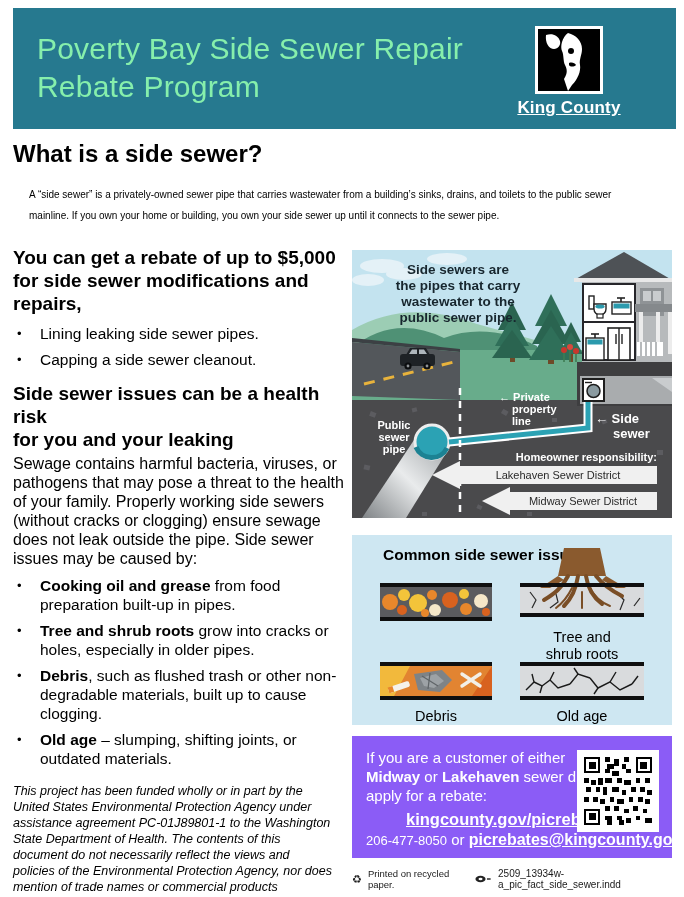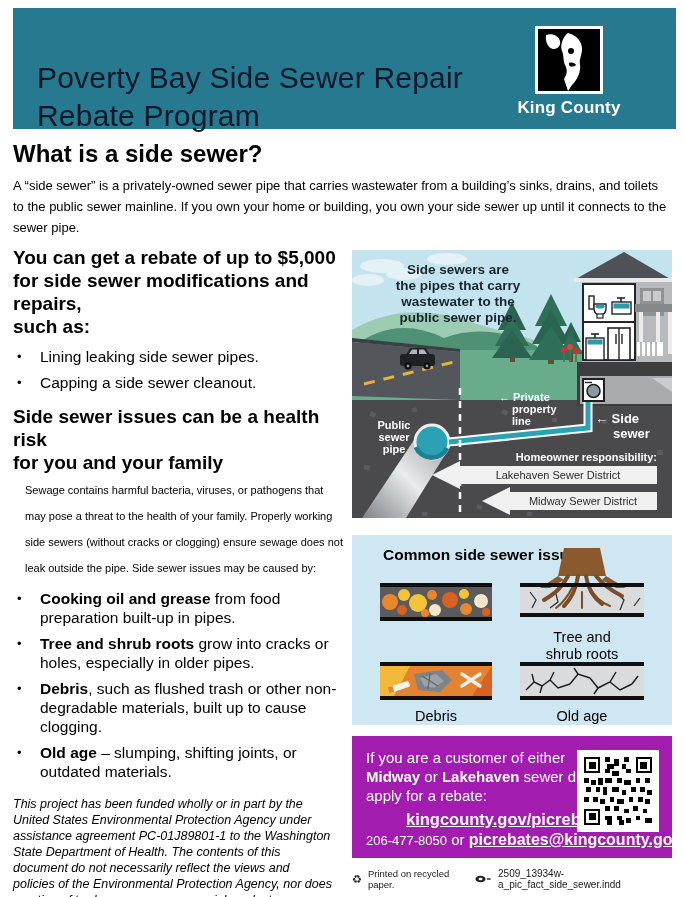--- a/index.html
+++ b/index.html
@@ -4,51 +4,51 @@
 <style>
   html,body{margin:0;padding:0;}
   body{
     width:684px;height:897px;background:#fff;position:relative;overflow:hidden;
     font-family:"Liberation Sans", sans-serif;color:#000;
     -webkit-font-smoothing:antialiased;
   }
 
   
   .banner{position:absolute;left:13px;top:8px;width:663px;height:121px;background:#26798F;}
-  .banner-title{position:absolute;left:24px;top:22px;color:#0f172a;font-size:30px;font-weight:400;line-height:38px;letter-spacing:.2px;margin-top:29px;}
+  .banner-title{position:absolute;left:24px;top:22px;color:#86efac;font-size:30px;font-weight:400;line-height:38px;letter-spacing:.2px;}
   .banner-title span{display:block;}
   .kc-logo{position:absolute;right:47px;top:18px;width:120px;text-align:center;}
   .kc-face{width:62px;height:62px;background:#000;border:3px solid #fff;margin:0 auto;}
-  .kc-name{color:#fff;font-weight:700;font-size:17px;margin-top:4px;letter-spacing:.2px;}
+  .kc-name{color:#fff;font-weight:700;font-size:17px;margin-top:4px;letter-spacing:.2px;text-decoration:underline;}
 
   
   .intro{position:absolute;left:13px;top:140px;width:656px;}
   .intro h1{margin:0 0 7px 0;font-size:24px;font-weight:700;}
-  .intro p{margin:0;font-size:13px;line-height:21px;}
+  .intro p{margin:16px;font-size:10px;line-height:21px;}
 
   
   .left-col{position:absolute;left:13px;top:246px;width:334px;}
   .h2{margin:0;font-size:19px;font-weight:700;line-height:23px;}
   .bullets{list-style:none;margin:9px 0 0 0;padding:0;}
   .bullets li{position:relative;padding-left:27px;margin-bottom:7px;font-size:15.5px;line-height:19px;}
   .bullets li::before{content:"•";position:absolute;left:4px;top:0;font-size:13px;}
   .h2b{margin-top:13px;}
-  .body-p{margin:3px 0 0 12px;font-size:11px;line-height:26px;}
+  .body-p{margin:3px 0 0 0;font-size:16px;line-height:19px;}
   .bullets2{margin-top:8px;}
   .fine{margin:15px 0 0 0;width:320px;font-size:12.5px;line-height:16px;font-style:italic;}
 
   
   .diagram{position:absolute;left:352px;top:250px;width:344px;height:268px;}
   .panel{position:absolute;left:352px;top:535px;width:320px;height:190px;background:#CEE7F2;}
   .panel-title{position:absolute;left:31px;top:11px;font-size:15.5px;font-weight:700;}
   .cell{position:absolute;text-align:center;}
   .cap{font-size:14.5px;line-height:17px;margin-top:4px;}
 
   
-  .contact{position:absolute;left:352px;top:736px;width:320px;height:122px;background:#a21caf;color:#fff;box-sizing:border-box;padding:12px 14px;}
+  .contact{position:absolute;left:352px;top:736px;width:320px;height:122px;background:#8b5cf6;color:#fff;box-sizing:border-box;padding:12px 14px;}
   .c-line{font-size:15px;line-height:19px;}
   .c-link{display:inline-block;margin-top:5px;font-size:16.5px;font-weight:700;color:#fff;text-decoration:underline;margin-left:40px;}
   .c-bottom{position:absolute;left:14px;bottom:9px;white-space:nowrap;}
   .phone{font-size:13px;}
   .c-or{font-size:15px;}
   .c-email{font-size:16px;font-weight:700;color:#fff;text-decoration:underline;}
   .qr{position:absolute;right:13px;top:14px;width:82px;height:82px;background:#fff;}
   .qr svg{position:absolute;left:7px;top:7px;}
 
   
@@ -83,30 +83,29 @@
 
 <section class="intro">
   <h1>What is a side sewer?</h1>
   <p>A “side sewer” is a privately-owned sewer pipe that carries wastewater from a building’s sinks, drains, and toilets to the public sewer mainline. If you own your home or building, you own your side sewer up until it connects to the sewer pipe.</p>
 </section>
 
 <section class="left-col">
   <h2 class="h2">
     <span style="display:block">You can get a rebate of up to $5,000</span>
     <span style="display:block">for side sewer modifications and repairs,</span>
-    <span style="display:block">such as:</span>
   </h2>
   <ul class="bullets">
     <li><span>Lining leaking side sewer pipes.</span></li>
     <li><span>Capping a side sewer cleanout.</span></li>
   </ul>
 
   <h2 class="h2 h2b">
     <span style="display:block">Side sewer issues can be a health risk</span>
-    <span style="display:block">for you and your family</span>
+    <span style="display:block">for you and your leaking</span>
   </h2>
   <p class="body-p">Sewage contains harmful bacteria, viruses, or pathogens that may pose a threat to the health of your family. Properly working side sewers (without cracks or clogging) ensure sewage does not leak outside the pipe. Side sewer issues may be caused by:</p>
   <ul class="bullets bullets2">
     <li><b>Cooking oil and grease</b><span> from food preparation built-up in pipes.</span></li>
     <li><b>Tree and shrub roots</b><span> grow into cracks or holes, especially in older pipes.</span></li>
     <li><b>Debris</b><span>, such as flushed trash or other non-degradable materials, built up to cause clogging.</span></li>
     <li><b>Old age</b><span> – slumping, shifting joints, or outdated materials.</span></li>
   </ul>
 
   <p class="fine">This project has been funded wholly or in part by the United States Environmental Protection Agency under assistance agreement PC-01J89801-1 to the Washington State Department of Health. The contents of this document do not necessarily reflect the views and policies of the Environmental Protection Agency, nor does mention of trade names or commercial products constitute endorsement or recommendation for use. Material adaptation credit: Seattle Public Utility.</p>

